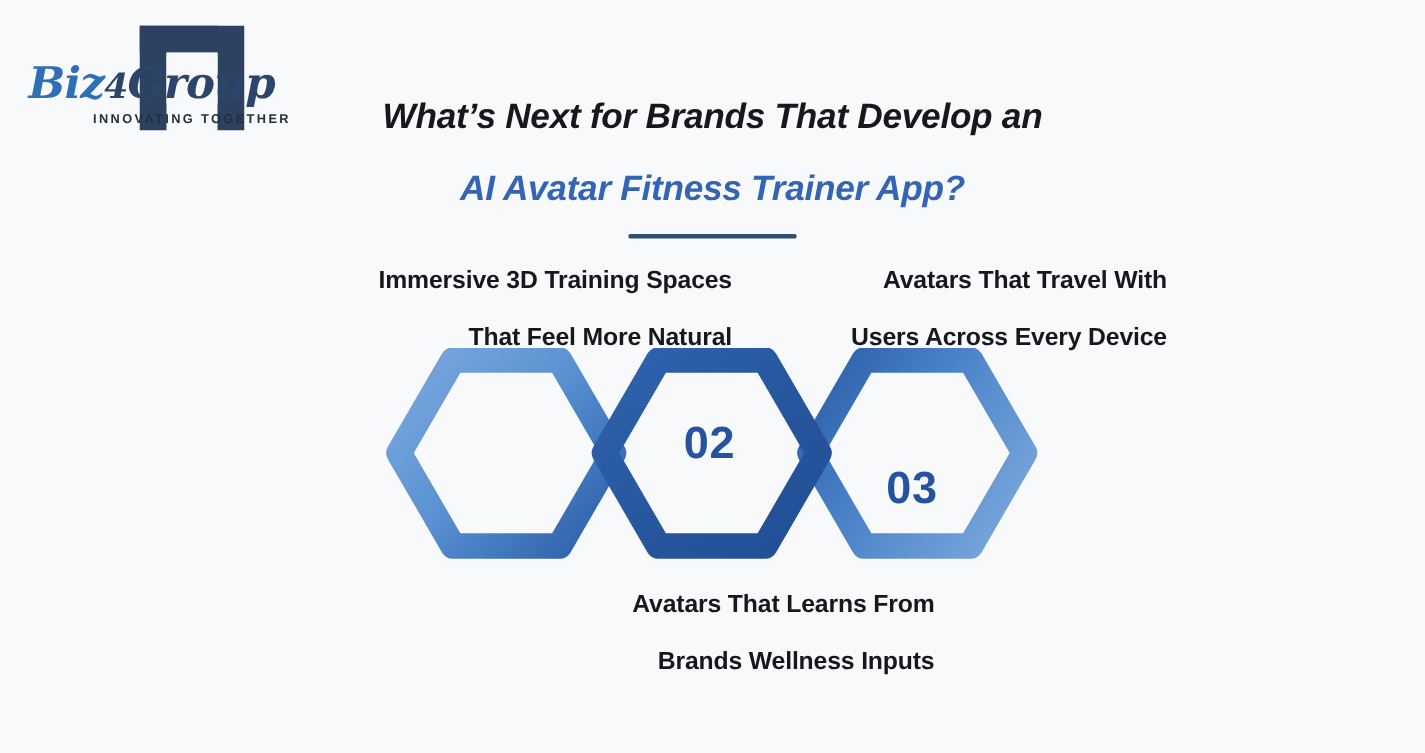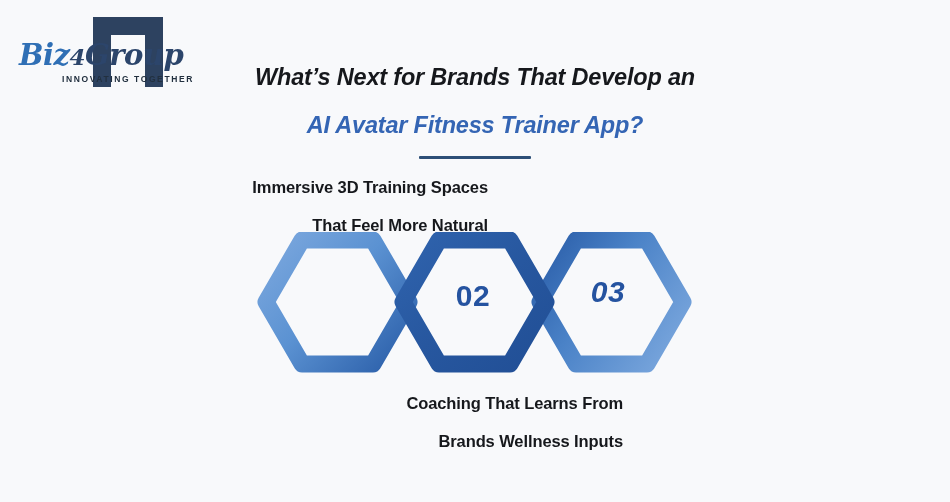--- a/index.html
+++ b/index.html
@@ -137,21 +137,21 @@
     font-size: 30px;
     font-weight: 700;
     color: #2553a0;
     letter-spacing: 0.5px;
     text-align: center;
     width: 80px;
     line-height: 34px;
   }
   #hex-num-1 { left: 300px; top: 291px; }
   #hex-num-2 { left: 433px; top: 279px; }
-  #hex-num-3 { left: 568px; top: 275px; font-style: italic; }
+  #hex-num-3 { left: 568px; top: 309px; }
 </style>
 </head>
 <body>
 
 <div class="canvas">
 
   <div class="logo">
     <svg class="logo-mark" viewBox="0 0 70 70">
       <path d="M0 0 H70 V70 H52 V18 H0 Z" fill="#2d4260"></path>
       <path d="M0 0 H52 V18 H18 V70 H0 Z" fill="#2d4260"></path>
@@ -167,23 +167,27 @@
     <div class="title-line1">What’s Next for Brands That Develop an</div>
     <div class="title-line2">AI Avatar Fitness Trainer App?</div>
     <div class="title-divider"></div>
   </div>
 
   <div class="caption" id="caption-1">
     <span>Immersive 3D Training Spaces</span>
     <span class="cap-l2">That Feel More Natural</span>
   </div>
 
+  <div class="caption" id="caption-2">
+    <span>Avatars That Travel With</span>
+    <span class="cap-l2">Users Across Every Device</span>
+  </div>
 
   <div class="caption" id="caption-3">
-    <span>Coaching That Learns From</span>
+    <span>Avatars That Learns From</span>
     <span class="cap-l2">Brands Wellness Inputs</span>
   </div>
 
   <svg class="hex-diagram" viewBox="0 0 440 152">
     <defs>
       <linearGradient id="grad-hex-1" x1="0" y1="0.1" x2="1" y2="0.9">
         <stop offset="0%" stop-color="#79a6dd"></stop>
         <stop offset="45%" stop-color="#5b92d2"></stop>
         <stop offset="100%" stop-color="#2d61ab"></stop>
       </linearGradient>

